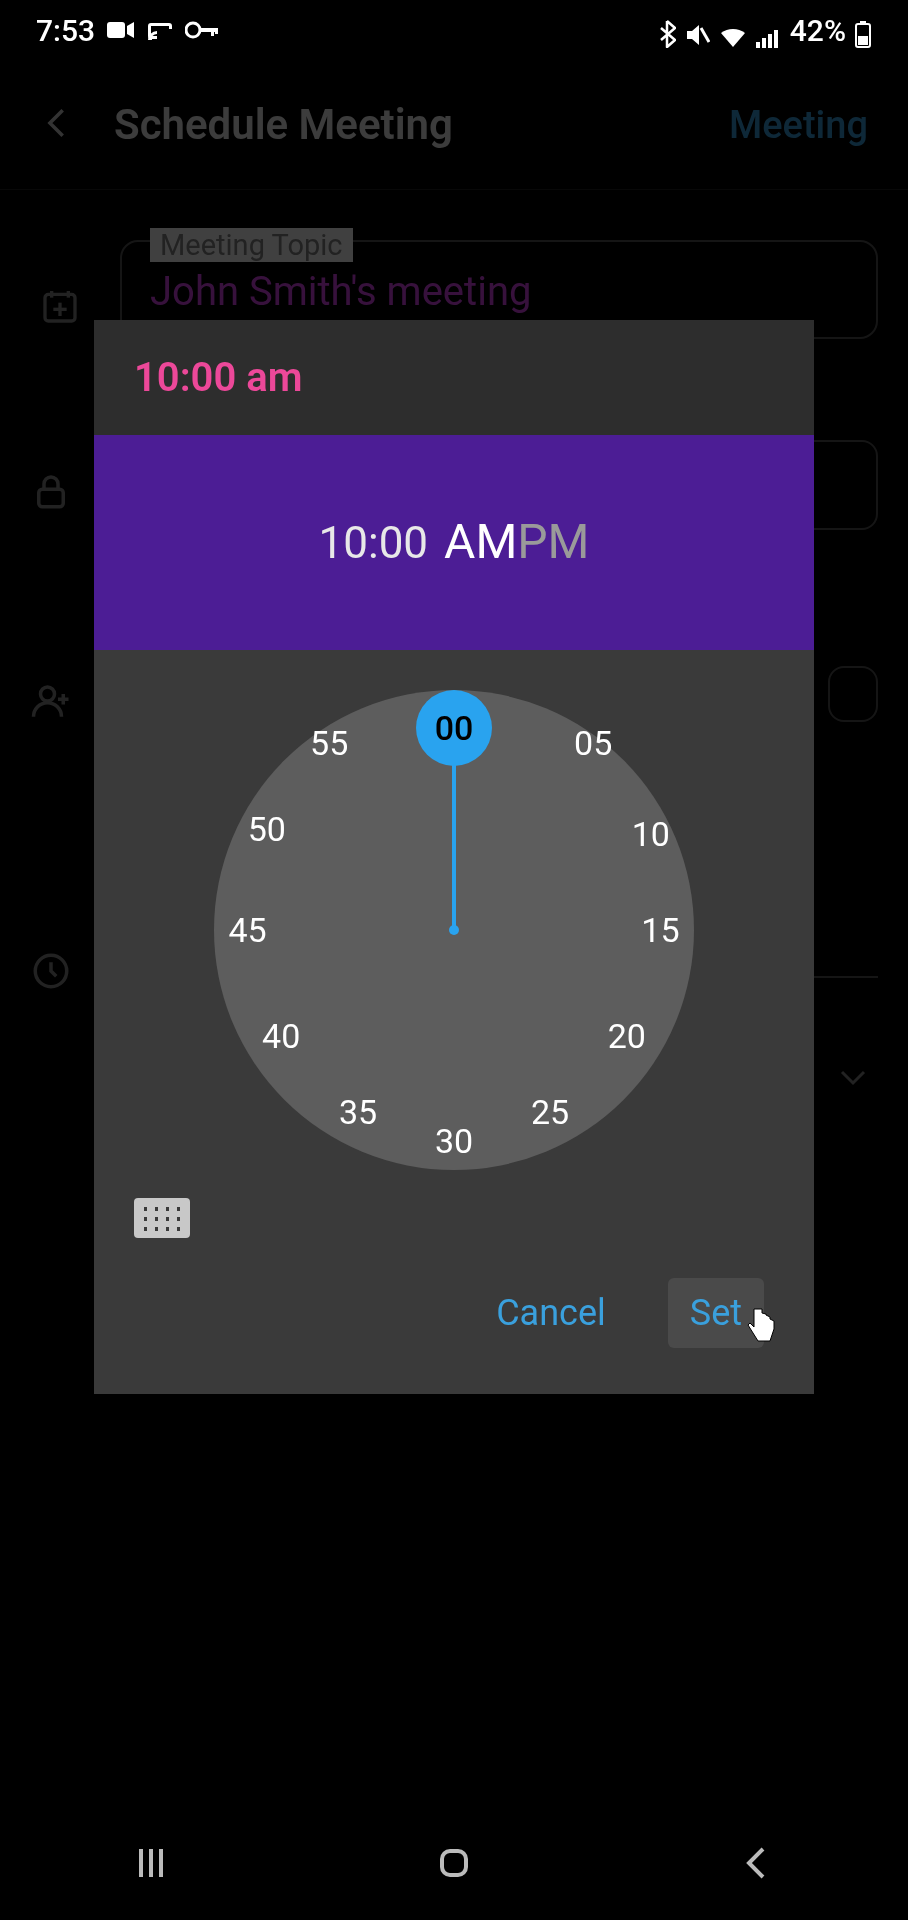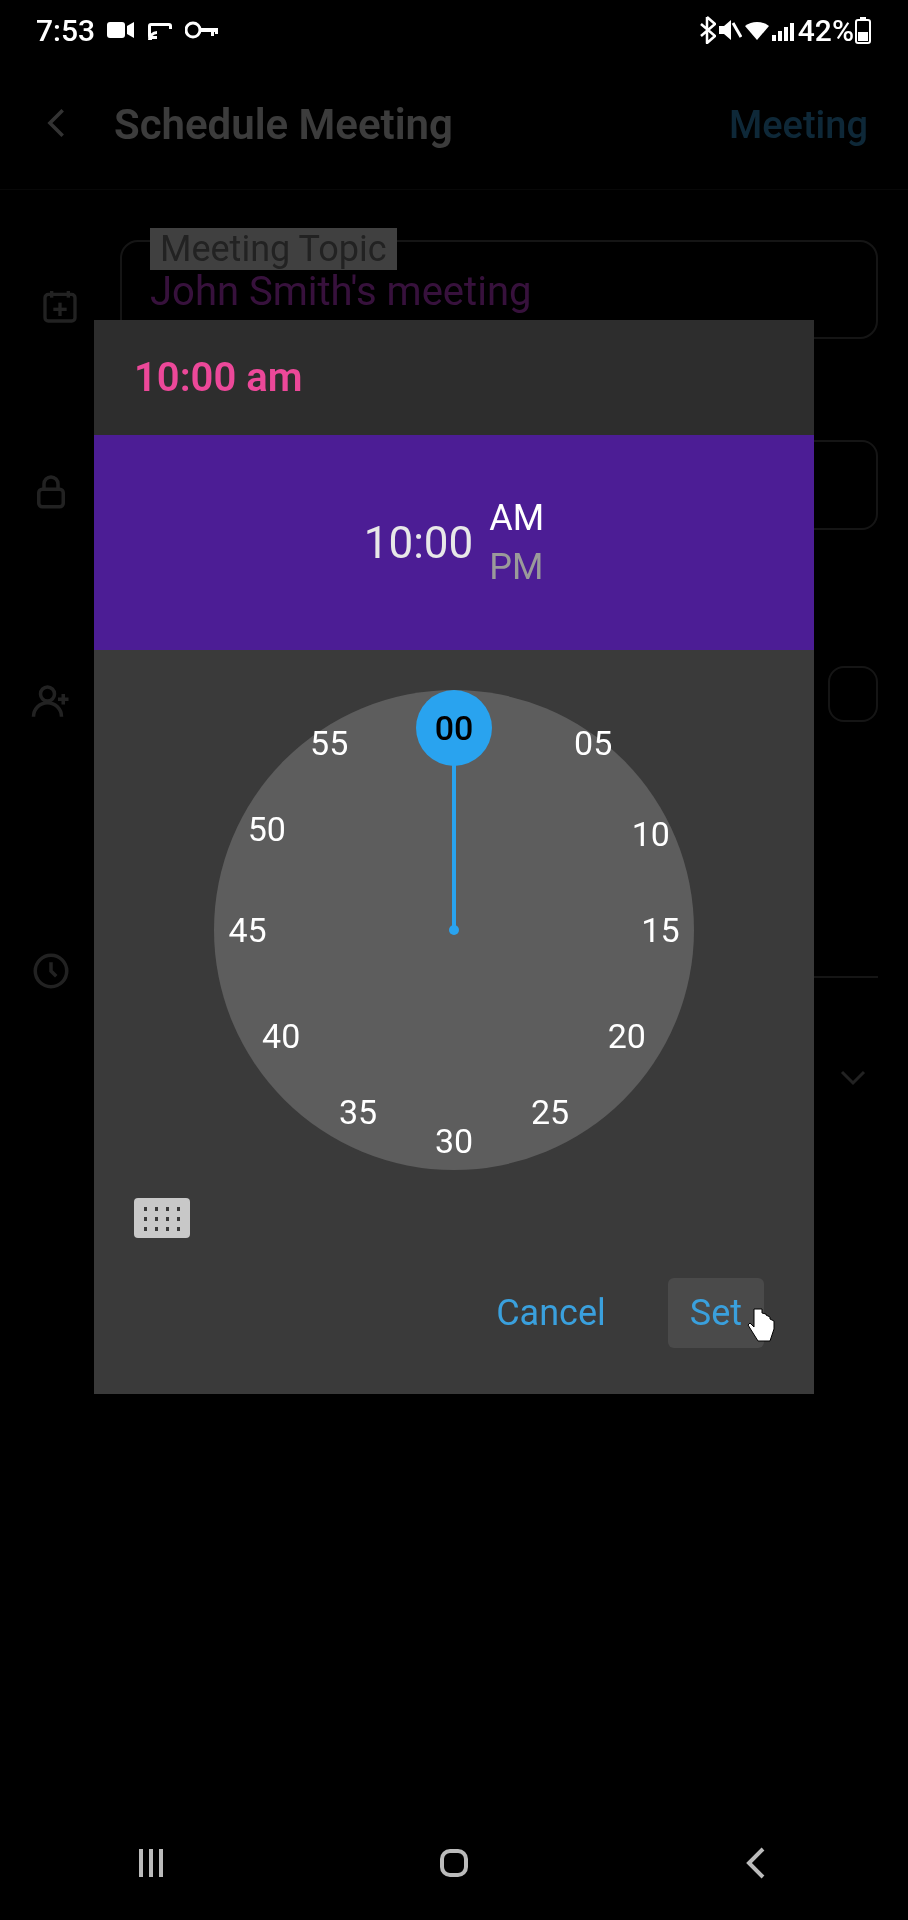--- a/index.html
+++ b/index.html
@@ -1,48 +1,48 @@
 <!DOCTYPE html>
 <html><head>
 <meta charset="utf-8">
 <style>
   * { box-sizing: border-box; margin: 0; padding: 0; font-family: -apple-system, Roboto, "Segoe UI", sans-serif; }
   html, body { width: 908px; height: 1920px; background: #000; color: #fff; overflow: hidden; }
   
   .status-bar { height: 60px; display: flex; align-items: center; justify-content: space-between; padding: 0 36px 0 36px; font-size: 30px; font-weight: 500; }
   .status-left { display: flex; align-items: center; gap: 12px; }
-  .status-right { display: flex; align-items: center; font-size: 30px; }
+  .status-right { display: flex; align-items: flex-end; gap: 8px; font-size: 30px; }
   .status-right .pct { font-size: 30px; }
   .icon-small svg { display: block; }
   
   .backdrop { position: absolute; inset: 0; top: 60px; opacity: 0.25; }
   .app-header { height: 130px; display: flex; align-items: center; padding: 0 40px; gap: 40px; border-bottom: 1px solid #222; }
   .app-header .back svg { width: 34px; height: 34px; }
   .header-title { font-size: 42px; font-weight: 600; color: #eee; flex: 1; }
   .schedule-link { font-size: 38px; color: #3aa0dd; font-weight: 500; }
   .form-area { padding: 50px 30px 0 30px; display: flex; gap: 30px; }
   .form-icon-col { width: 60px; display: flex; justify-content: center; padding-top: 46px; }
   .form-icon-col svg { width: 40px; height: 40px; }
   .form-field { flex: 1; position: relative; }
   .field-box { border: 2px solid #555; border-radius: 18px; padding: 26px 28px 22px 28px; }
-  .field-legend { position: absolute; top: -12px; left: 30px; background: #ffffff; padding: 0 10px; font-size: 36px; color: #888; }
+  .field-legend { position: absolute; top: -12px; left: 30px; background: #ffffff; padding: 0 10px; font-size: 29px; color: #888; }
   .field-value { font-size: 40px; color: #d946ef; }
   .side-icons { position: absolute; left: 30px; display: flex; flex-direction: column; align-items: center; }
   .side-icons svg { width: 42px; height: 42px; }
   .phantom-box { position: absolute; right: 30px; border: 2px solid #555; border-radius: 16px; }
   
   .nav-bar { position: absolute; bottom: 0; left: 0; right: 0; height: 110px; display: flex; justify-content: space-around; align-items: center; }
   .nav-bar svg { width: 48px; height: 48px; }
   
   .overlay { position: absolute; inset: 60px 0 0 0; display: flex; align-items: flex-start; justify-content: center; }
   .dialog { margin-top: 260px; width: 720px; background: #3a3a3a; display: flex; flex-direction: column; }
   .dialog-title-row { background: #2d2d2d; padding: 34px 40px; font-size: 40px; font-weight: 600; color: #ec4899; }
   .dialog-digital { background: #4c1d95; height: 215px; display: flex; align-items: center; justify-content: center; gap: 16px; }
   .digital-time { font-size: 44px; color: #e8e8e8; }
-  .ampm-col { display: flex; flex-direction: column; font-size: 36px; line-height: 1.35; }
+  .ampm-col { display: flex; font-size: 48px; line-height: 1.35; }
   .ampm-col .active { color: #fff; }
   .ampm-col .inactive { color: #9a9a9a; }
   .clock-area { padding: 40px 0 20px 0; display: flex; justify-content: center; position: relative; }
   .clock-face { width: 480px; height: 480px; border-radius: 50%; background: #5d5d5d; position: relative; }
   .clock-num { position: absolute; width: 60px; height: 60px; display: flex; align-items: center; justify-content: center; font-size: 34px; color: #fff; transform: translate(-50%, -50%); }
   .clock-hand { position: absolute; left: 50%; top: 50%; width: 4px; height: 165px; background: #29a3ef; transform-origin: top center; transform: translate(-50%, 0) rotate(180deg); }
   .clock-center-dot { position: absolute; left: 50%; top: 50%; width: 10px; height: 10px; border-radius: 50%; background: #29a3ef; transform: translate(-50%, -50%); }
   .clock-knob { position: absolute; width: 76px; height: 76px; border-radius: 50%; background: #29a3ef; display: flex; align-items: center; justify-content: center; font-size: 34px; color: #000; transform: translate(-50%, -50%); font-weight: 500; }
   .keyboard-toggle { padding: 8px 40px 0 40px; }
   .keyboard-toggle .kbd-icon { width: 56px; height: 40px; background: #c8c8c8; border-radius: 4px; position: relative; }

